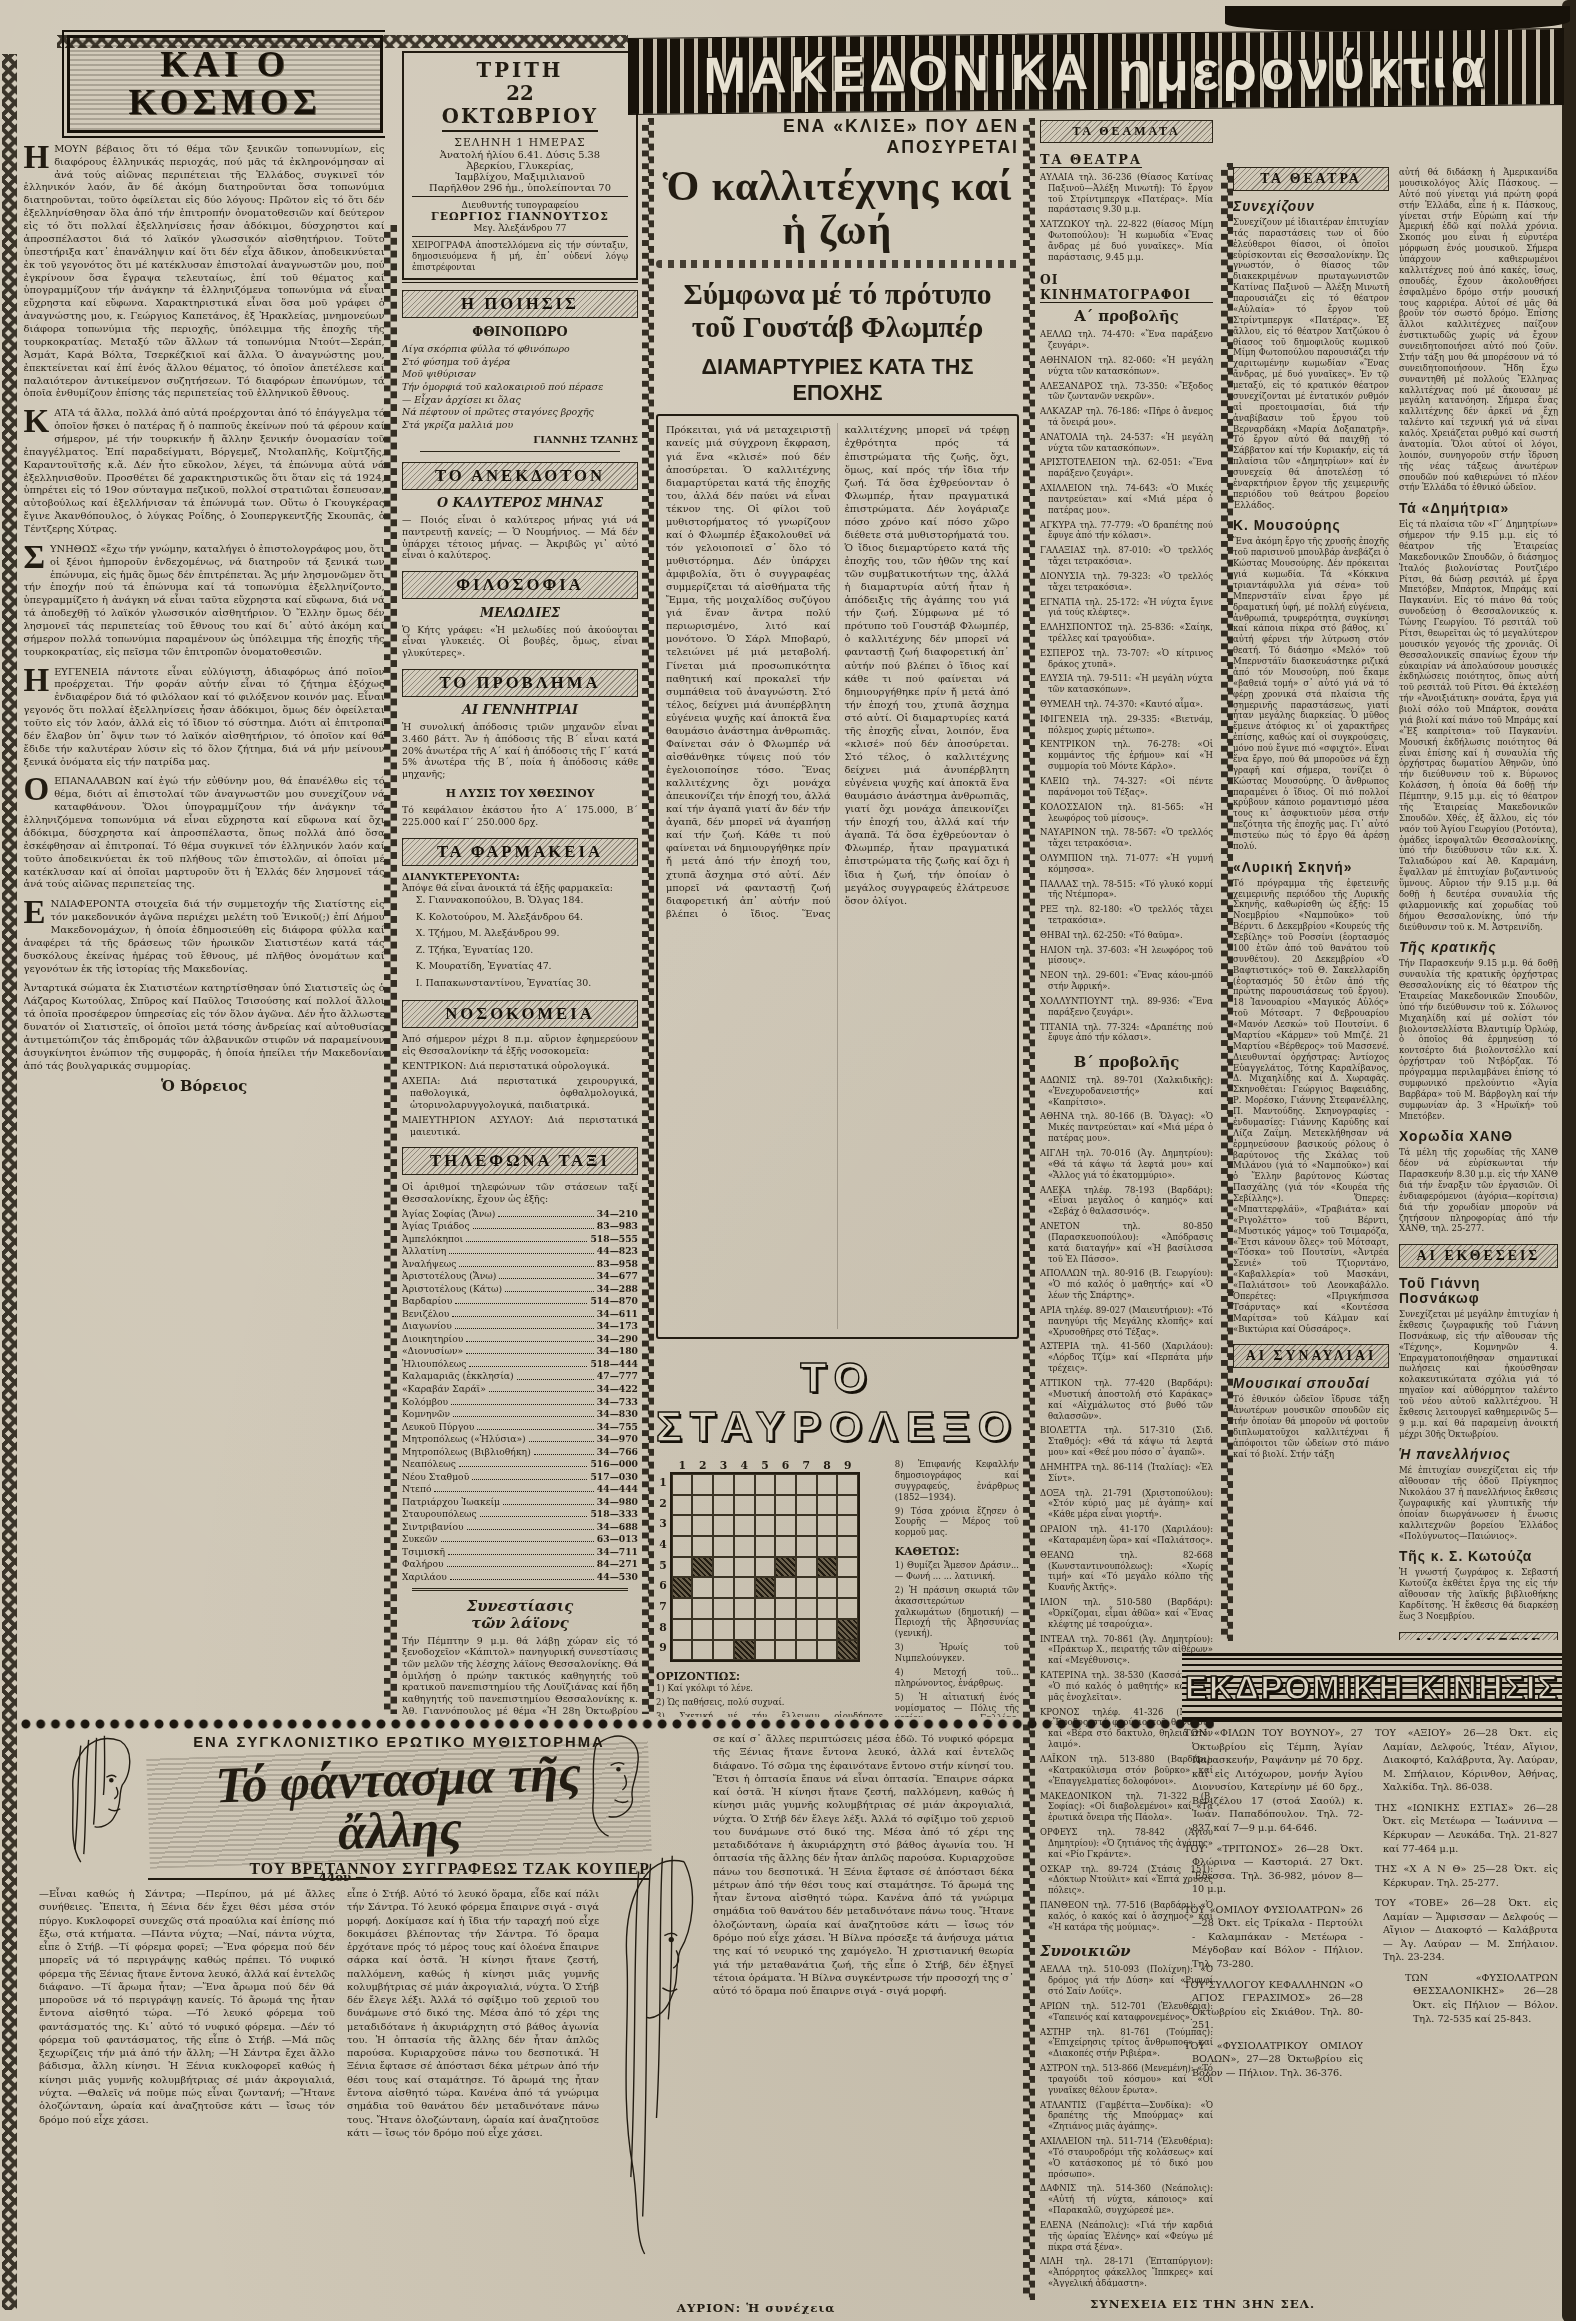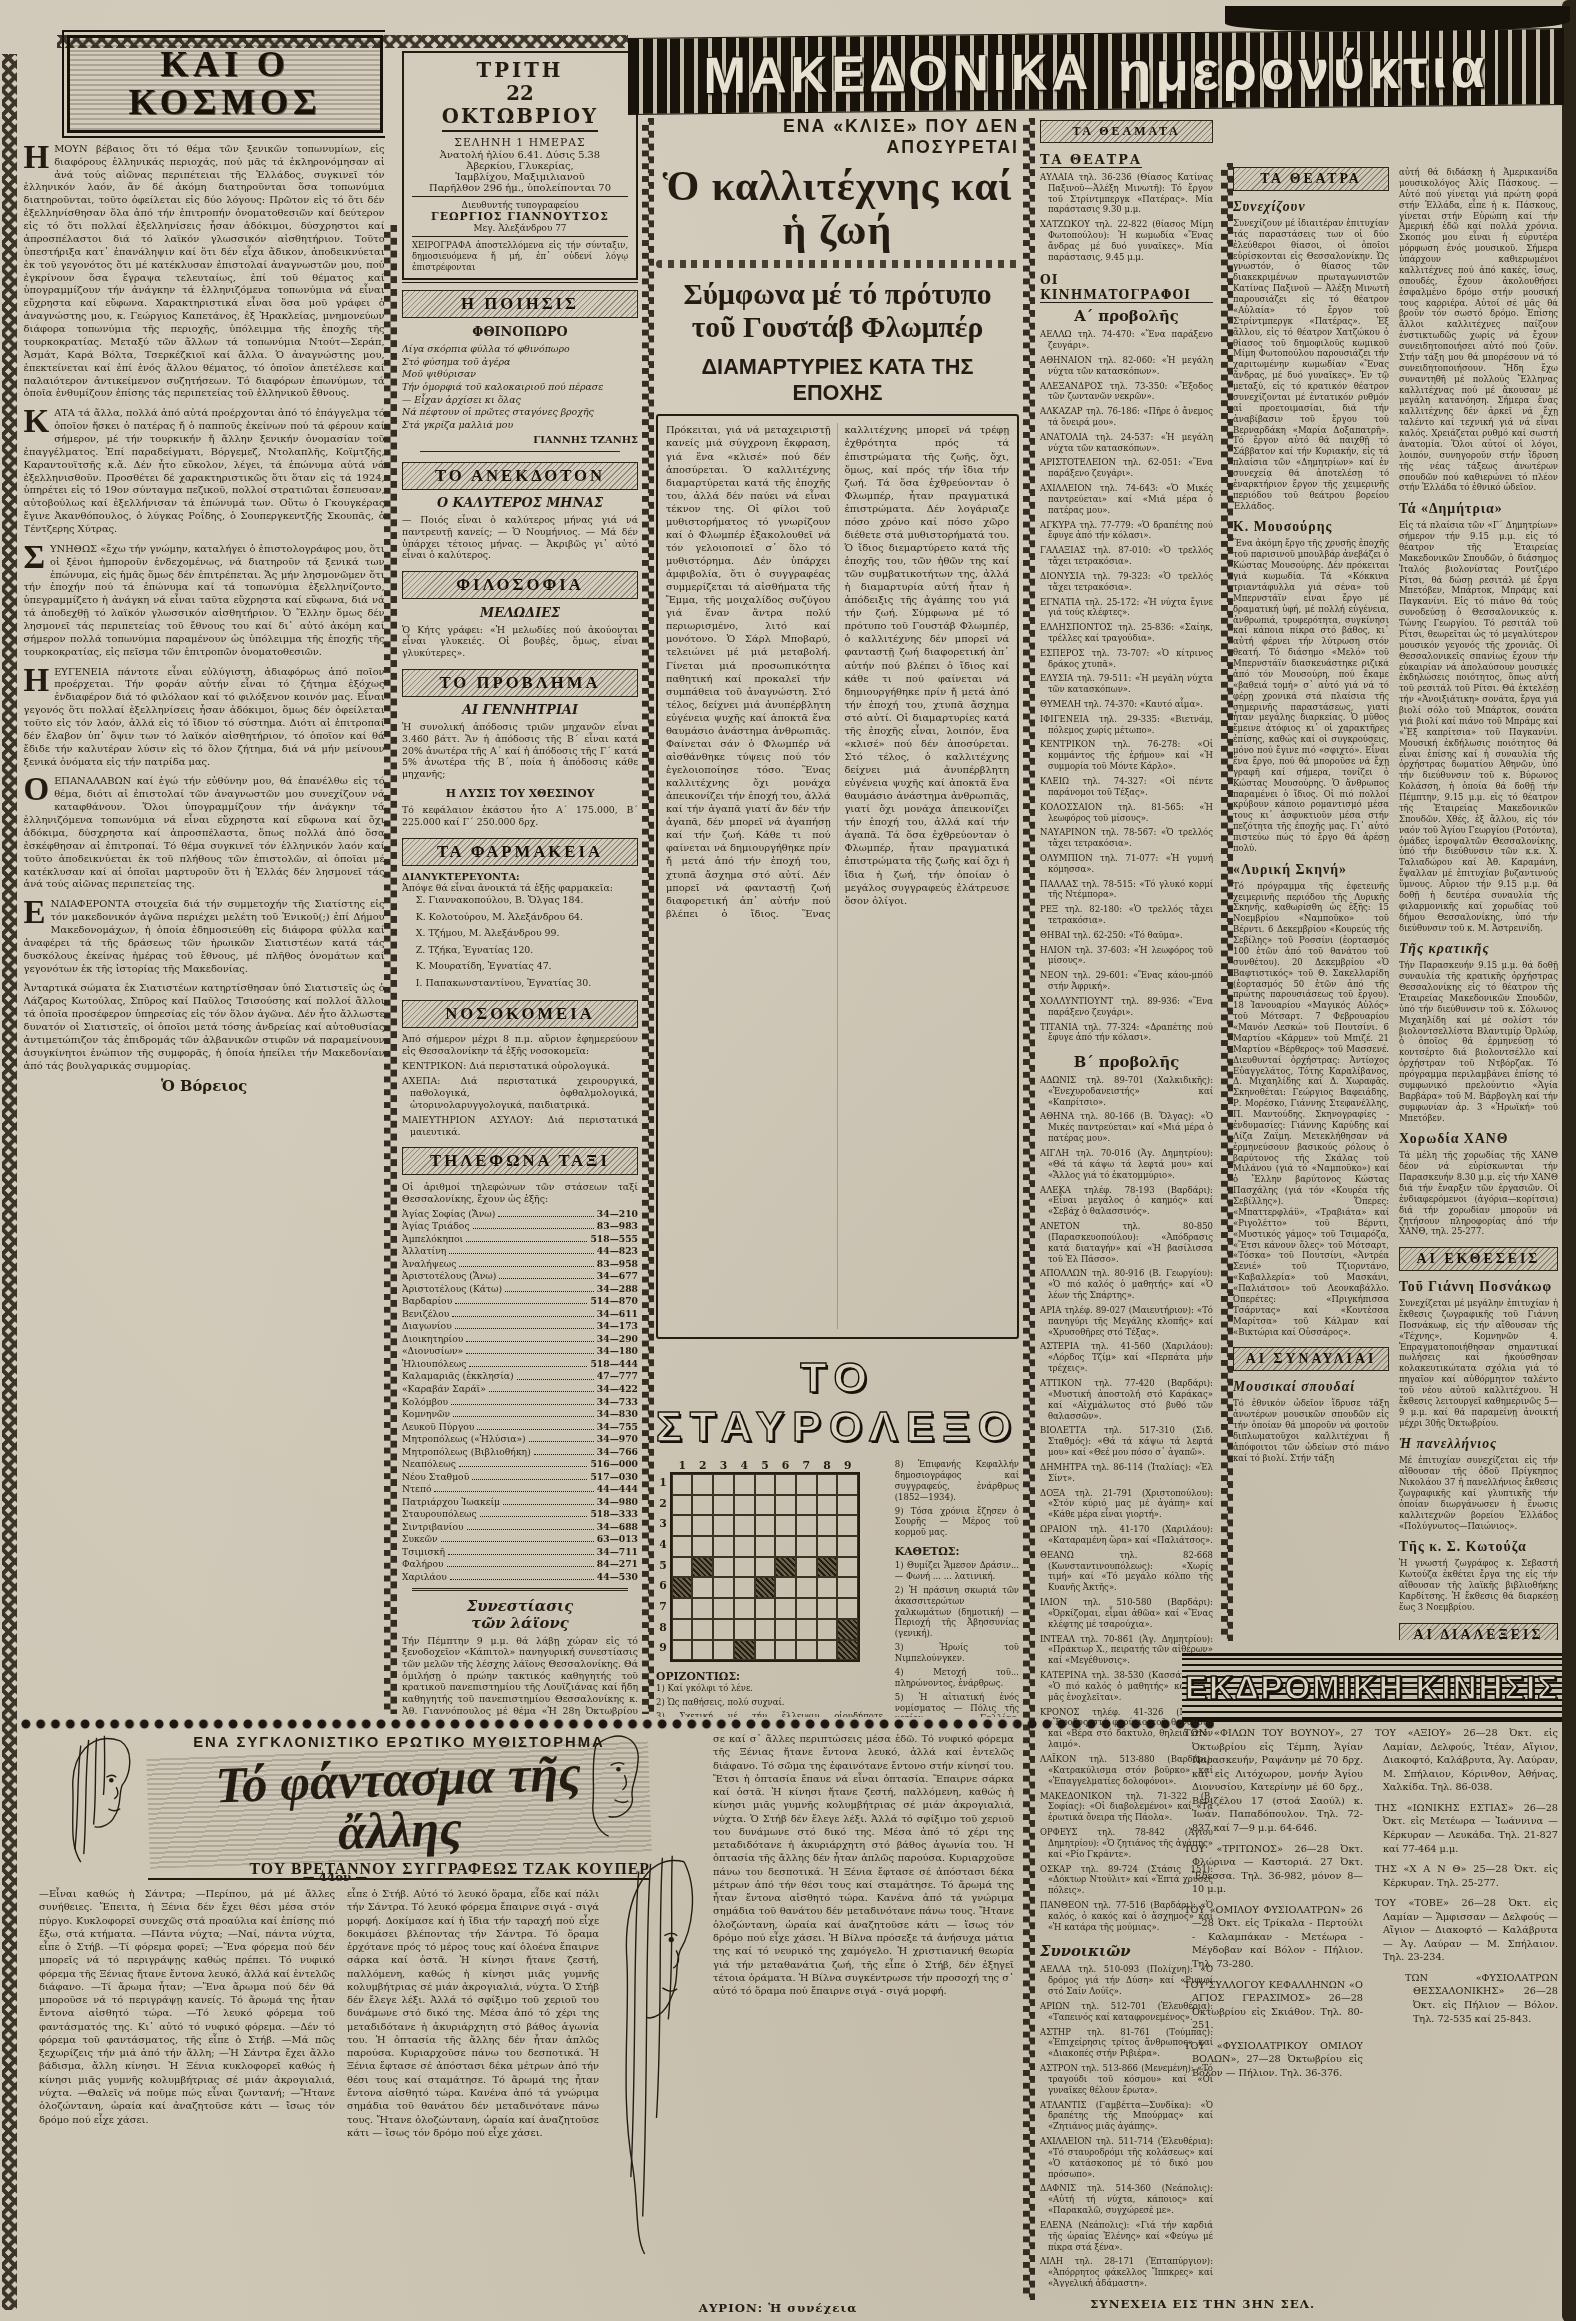--- a/index.html
+++ b/index.html
@@ -27,21 +27,21 @@
   .bannertxt{font-family:"Liberation Sans",sans-serif;font-weight:900;color:#e7e1d1;
      text-shadow:1px 1px 0 #17120a,-1px -1px 0 #17120a,2px 2px 2px #17120a;letter-spacing:3.9px;}
   .dcap{float:left;font-size:33px;line-height:27.6px;font-weight:bold;padding:1px 4.9px 0 0;font-family:"Liberation Serif",serif;}
   .rule{border:none;border-top:1px solid #2b2518;margin:5.9px 17.7px;}
   .dblrule{border:none;border-top:3px double #2b2518;margin:5.9px 9.9px;}
   .dotrow{height:12.8px;background-image:radial-gradient(circle at 5.9px 5.9px,#1c1710 4px,transparent 4.9px);background-size:14.8px 12.8px;}
   .wavy{height:7.9px;background:repeating-linear-gradient(90deg,#221c12 0 5.9px,transparent 5.9px 11.8px);border-radius:3.9px;opacity:.8;}
   .entry{margin:0 0 3.9px 0;text-indent:-7.9px;padding-left:7.9px;}
   .taxirow{display:flex;align-items:flex-end;font-size:9.2px;line-height:1.2;margin-bottom:1.5px;}
   .taxirow .fill{flex:1;border-bottom:1px dotted #221c12;margin:0 3px 2px 3px;}
-  .sech{font-weight:bold;font-size:13.8px;margin:7.9px 0 3px 0;font-family:Liberation Serif, serif;letter-spacing:1px;}
+  .sech{font-weight:bold;font-size:13.8px;margin:7.9px 0 3px 0;font-family:Liberation Sans, sans-serif;letter-spacing:1px;}
   .xw{display:grid;grid-template-columns:repeat(9,20.7px);grid-auto-rows:20.7px;border:2px solid #221c12;width:186px;}
   .xw div{border:1px solid #3a3324;}
   .xw .blk{background:repeating-linear-gradient(45deg,#221c12 0 2px,#6a604c 2px 3.9px);}
   .xwnum{display:flex;font-weight:bold;font-size:10.8px;}
   .xwnum span{width:20.7px;text-align:center;}
   .xwside{display:flex;flex-direction:column;font-weight:bold;font-size:10.8px;}
   .xwside span{height:20.7px;display:flex;align-items:center;justify-content:center;width:13.8px;}
   .clue{margin-bottom:3px;}
   .facesvg{stroke:#221c12;fill:none;stroke-width:1.4;}
 </style>
@@ -665,16 +665,16 @@
     <path d="M34,30 C28,100 32,220 26,340"></path>
       <path d="M46,22 C40,100 44,240 38,380"></path>
     <path d="M58,16 C54,80 58,180 52,280"></path>
       <path d="M68,14 C66,60 70,120 64,180"></path>
     <path d="M60,95 q8,-5 13,0"></path>
       <circle cx="67" cy="99" r="2" fill="#221c12"></circle>
     <path d="M72,110 q6,12 -3,18"></path>
       <path d="M58,148 q9,6 15,1"></path>
   </svg>
   <div class="abs bd" style="left:713px;top:1732px;width:301px;height:552px;font-size:9.9px;line-height:1.34;">σε καί σ᾽ ἄλλες περιπτώσεις μέσα ἐδῶ. Τό νυφικό φόρεμα τῆς Ξένιας ἤτανε ἔντονα λευκό, ἀλλά καί ἐντελῶς διάφανο. Τό σῶμα της ἐφαινότανε ἔντονο στήν κίνησί του. Ἔτσι ἡ ὀπτασία ἔπαυε νά εἶναι ὀπτασία. Ἔπαιρνε σάρκα καί ὀστᾶ. Ἡ κίνησι ἤτανε ζεστή, παλλόμενη, καθώς ἡ κίνησι μιᾶς γυμνῆς κολυμβήτριας σέ μιάν ἀκρογιαλιά, νύχτα. Ὁ Στήβ δέν ἔλεγε λέξι. Ἀλλά τό σφίξιμο τοῦ χεριοῦ του δυνάμωνε στό δικό της. Μέσα ἀπό τό χέρι της μεταδιδότανε ἡ ἀκυριάρχητη στό βάθος ἀγωνία του. Ἡ ὀπτασία τῆς ἄλλης δέν ἦταν ἁπλῶς παρούσα. Κυριαρχοῦσε πάνω του δεσποτικά. Ἡ Ξένια ἔφτασε σέ ἀπόστασι δέκα μέτρων ἀπό τήν θέσι τους καί σταμάτησε. Τό ἄρωμά της ἦταν ἔντονα αἰσθητό τώρα. Κανένα ἀπό τά γνώριμα σημάδια τοῦ θανάτου δέν μεταδινότανε πάνω τους. Ἤτανε ὁλοζώντανη, ὡραία καί ἀναζητοῦσε κάτι — ἴσως τόν δρόμο πού εἶχε χάσει. Ἡ Βίλνα πρόσεξε τά ἀνήσυχα μάτια της καί τό νευρικό της χαμόγελο. Ἡ χριστιανική θεωρία γιά τήν μεταθανάτια ζωή, τῆς εἶπε ὁ Στήβ, δέν ἐξηγεῖ τέτοια ὁράματα. Ἡ Βίλνα συγκέντρωσε τήν προσοχή της σ᾽ αὐτό τό ὅραμα πού ἔπαιρνε σιγά - σιγά μορφή.</div>
-  <div class="abs" style="left:630px;top:2301px;width:296px;text-align:center;font-weight:bold;font-size:11.8px;letter-spacing:1px;">ΑΥΡΙΟΝ: Ἡ συνέχεια</div>
+  <div class="abs" style="left:608px;top:2301px;width:296px;text-align:center;font-weight:bold;font-size:11.8px;letter-spacing:1px;">ΑΥΡΙΟΝ: Ἡ συνέχεια</div>
 
 </div>
 
 
 </body></html>

